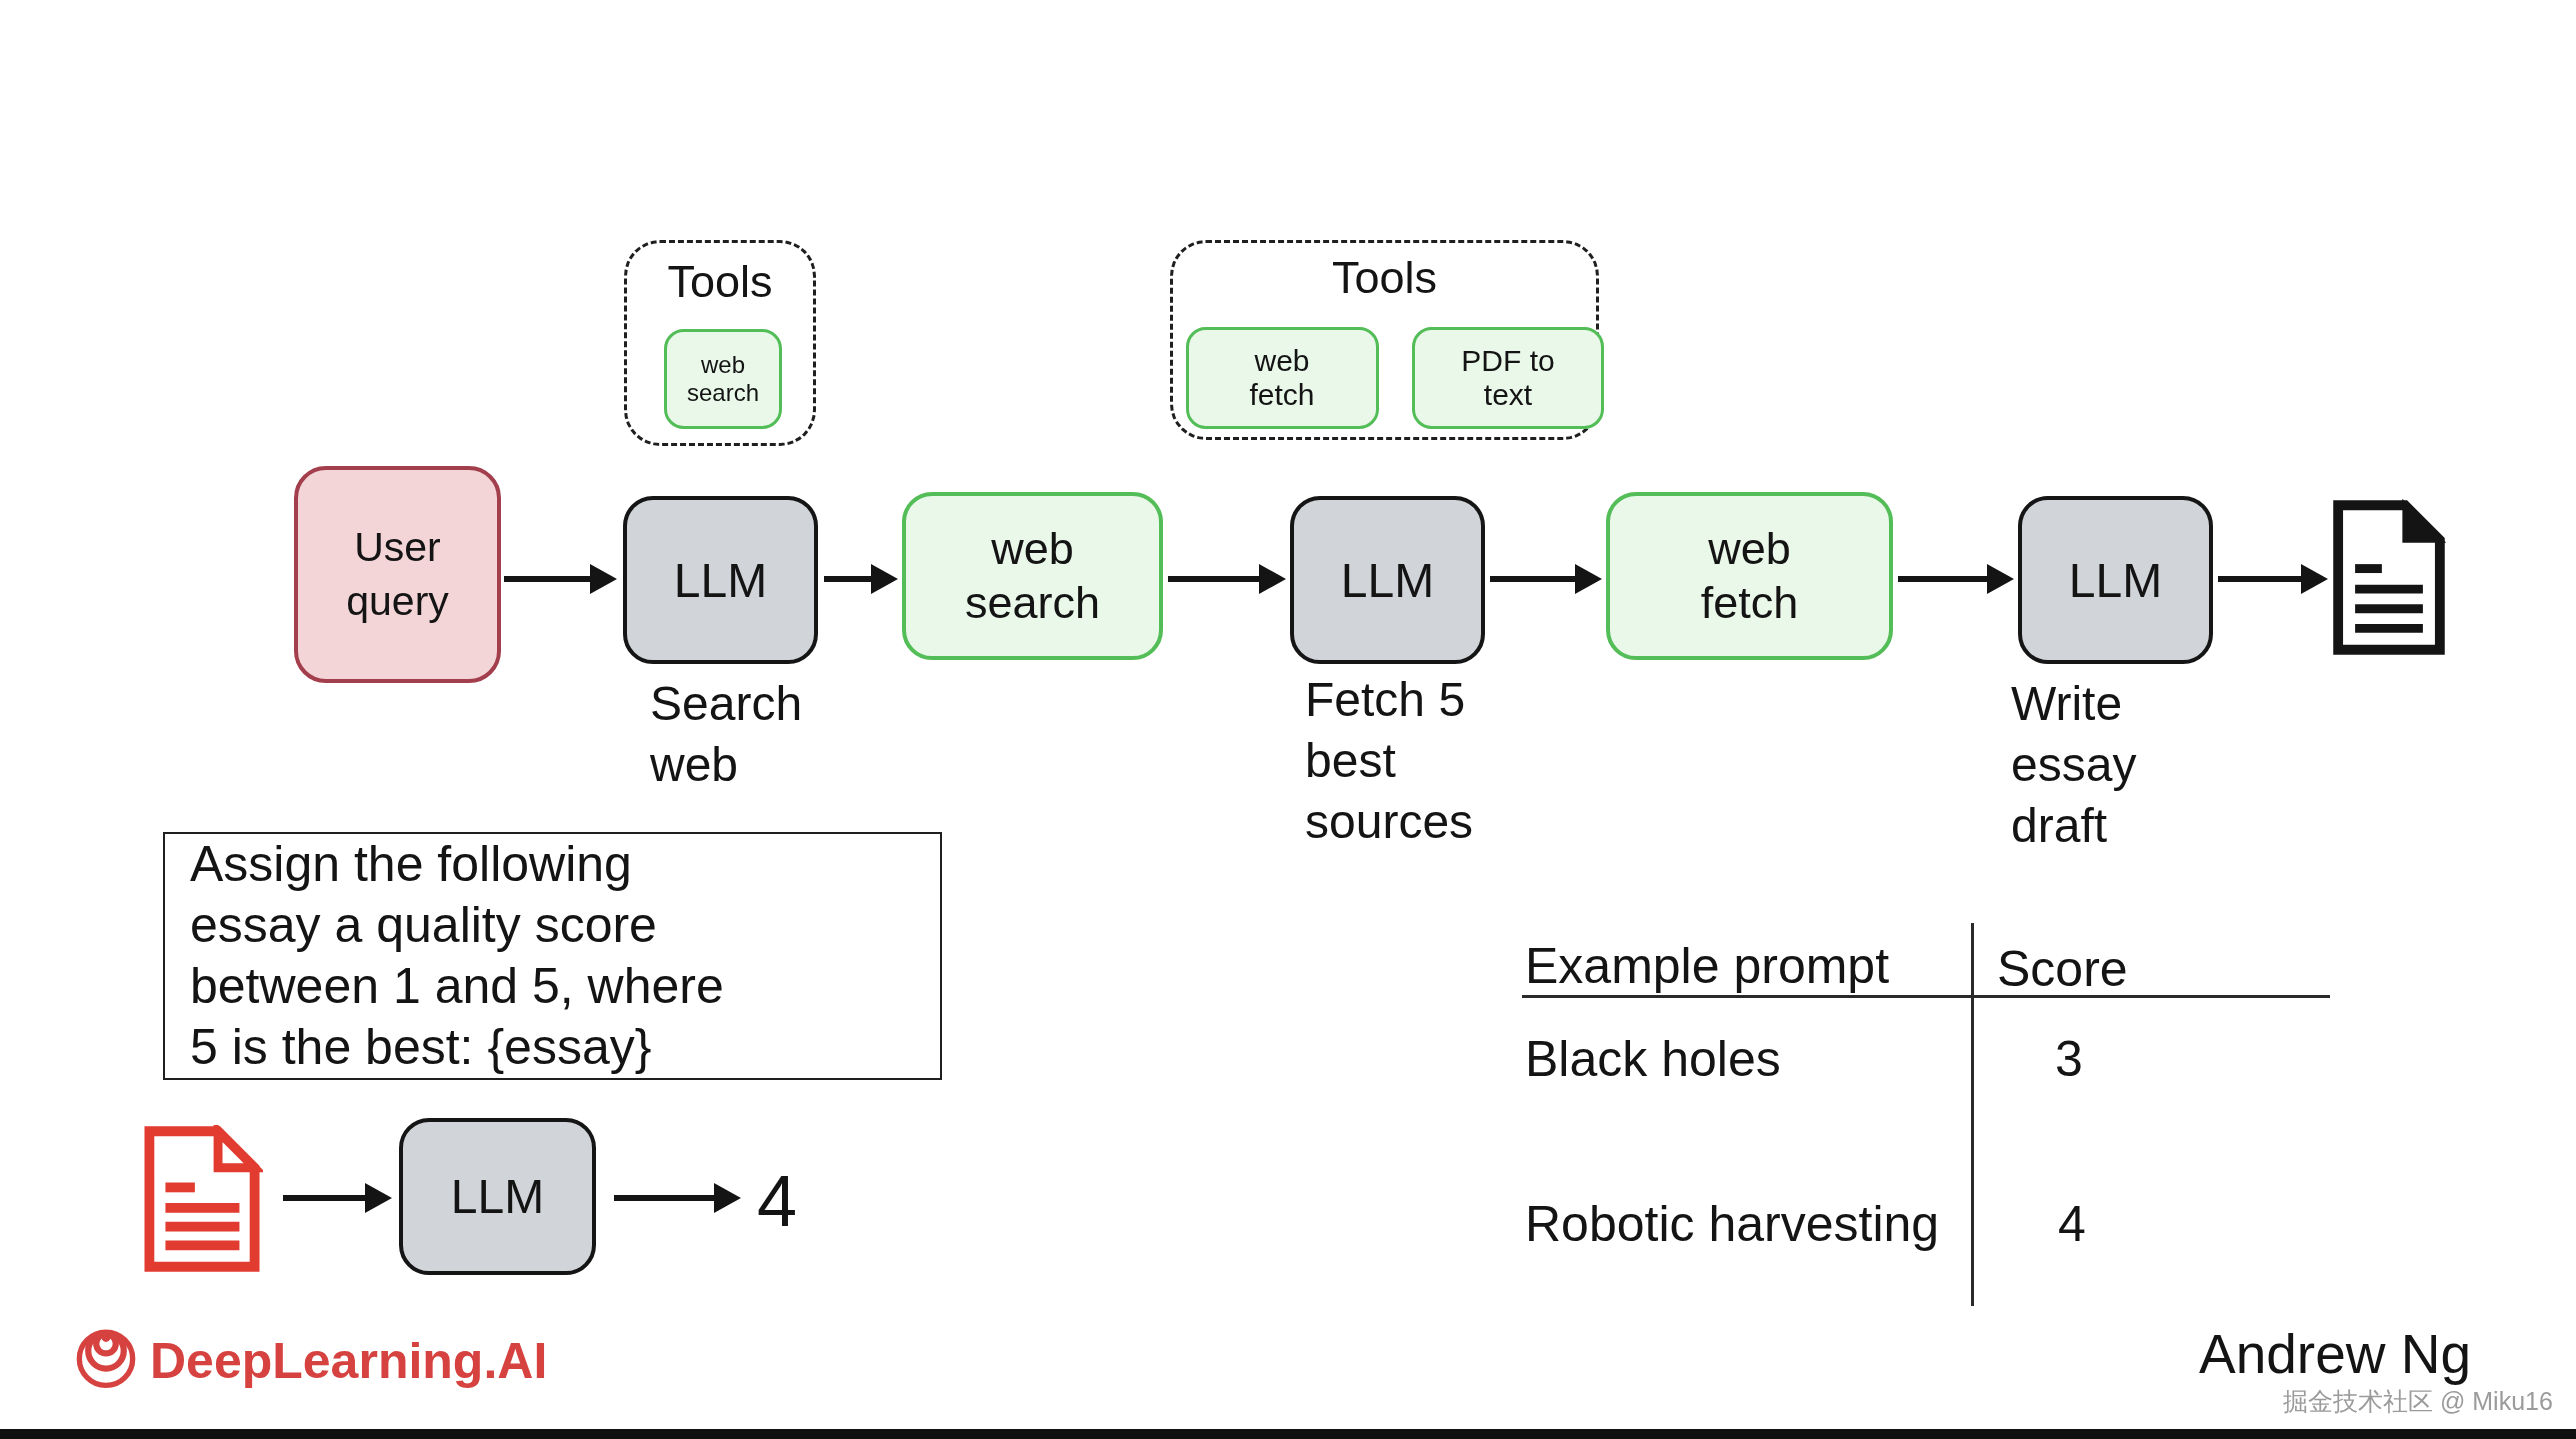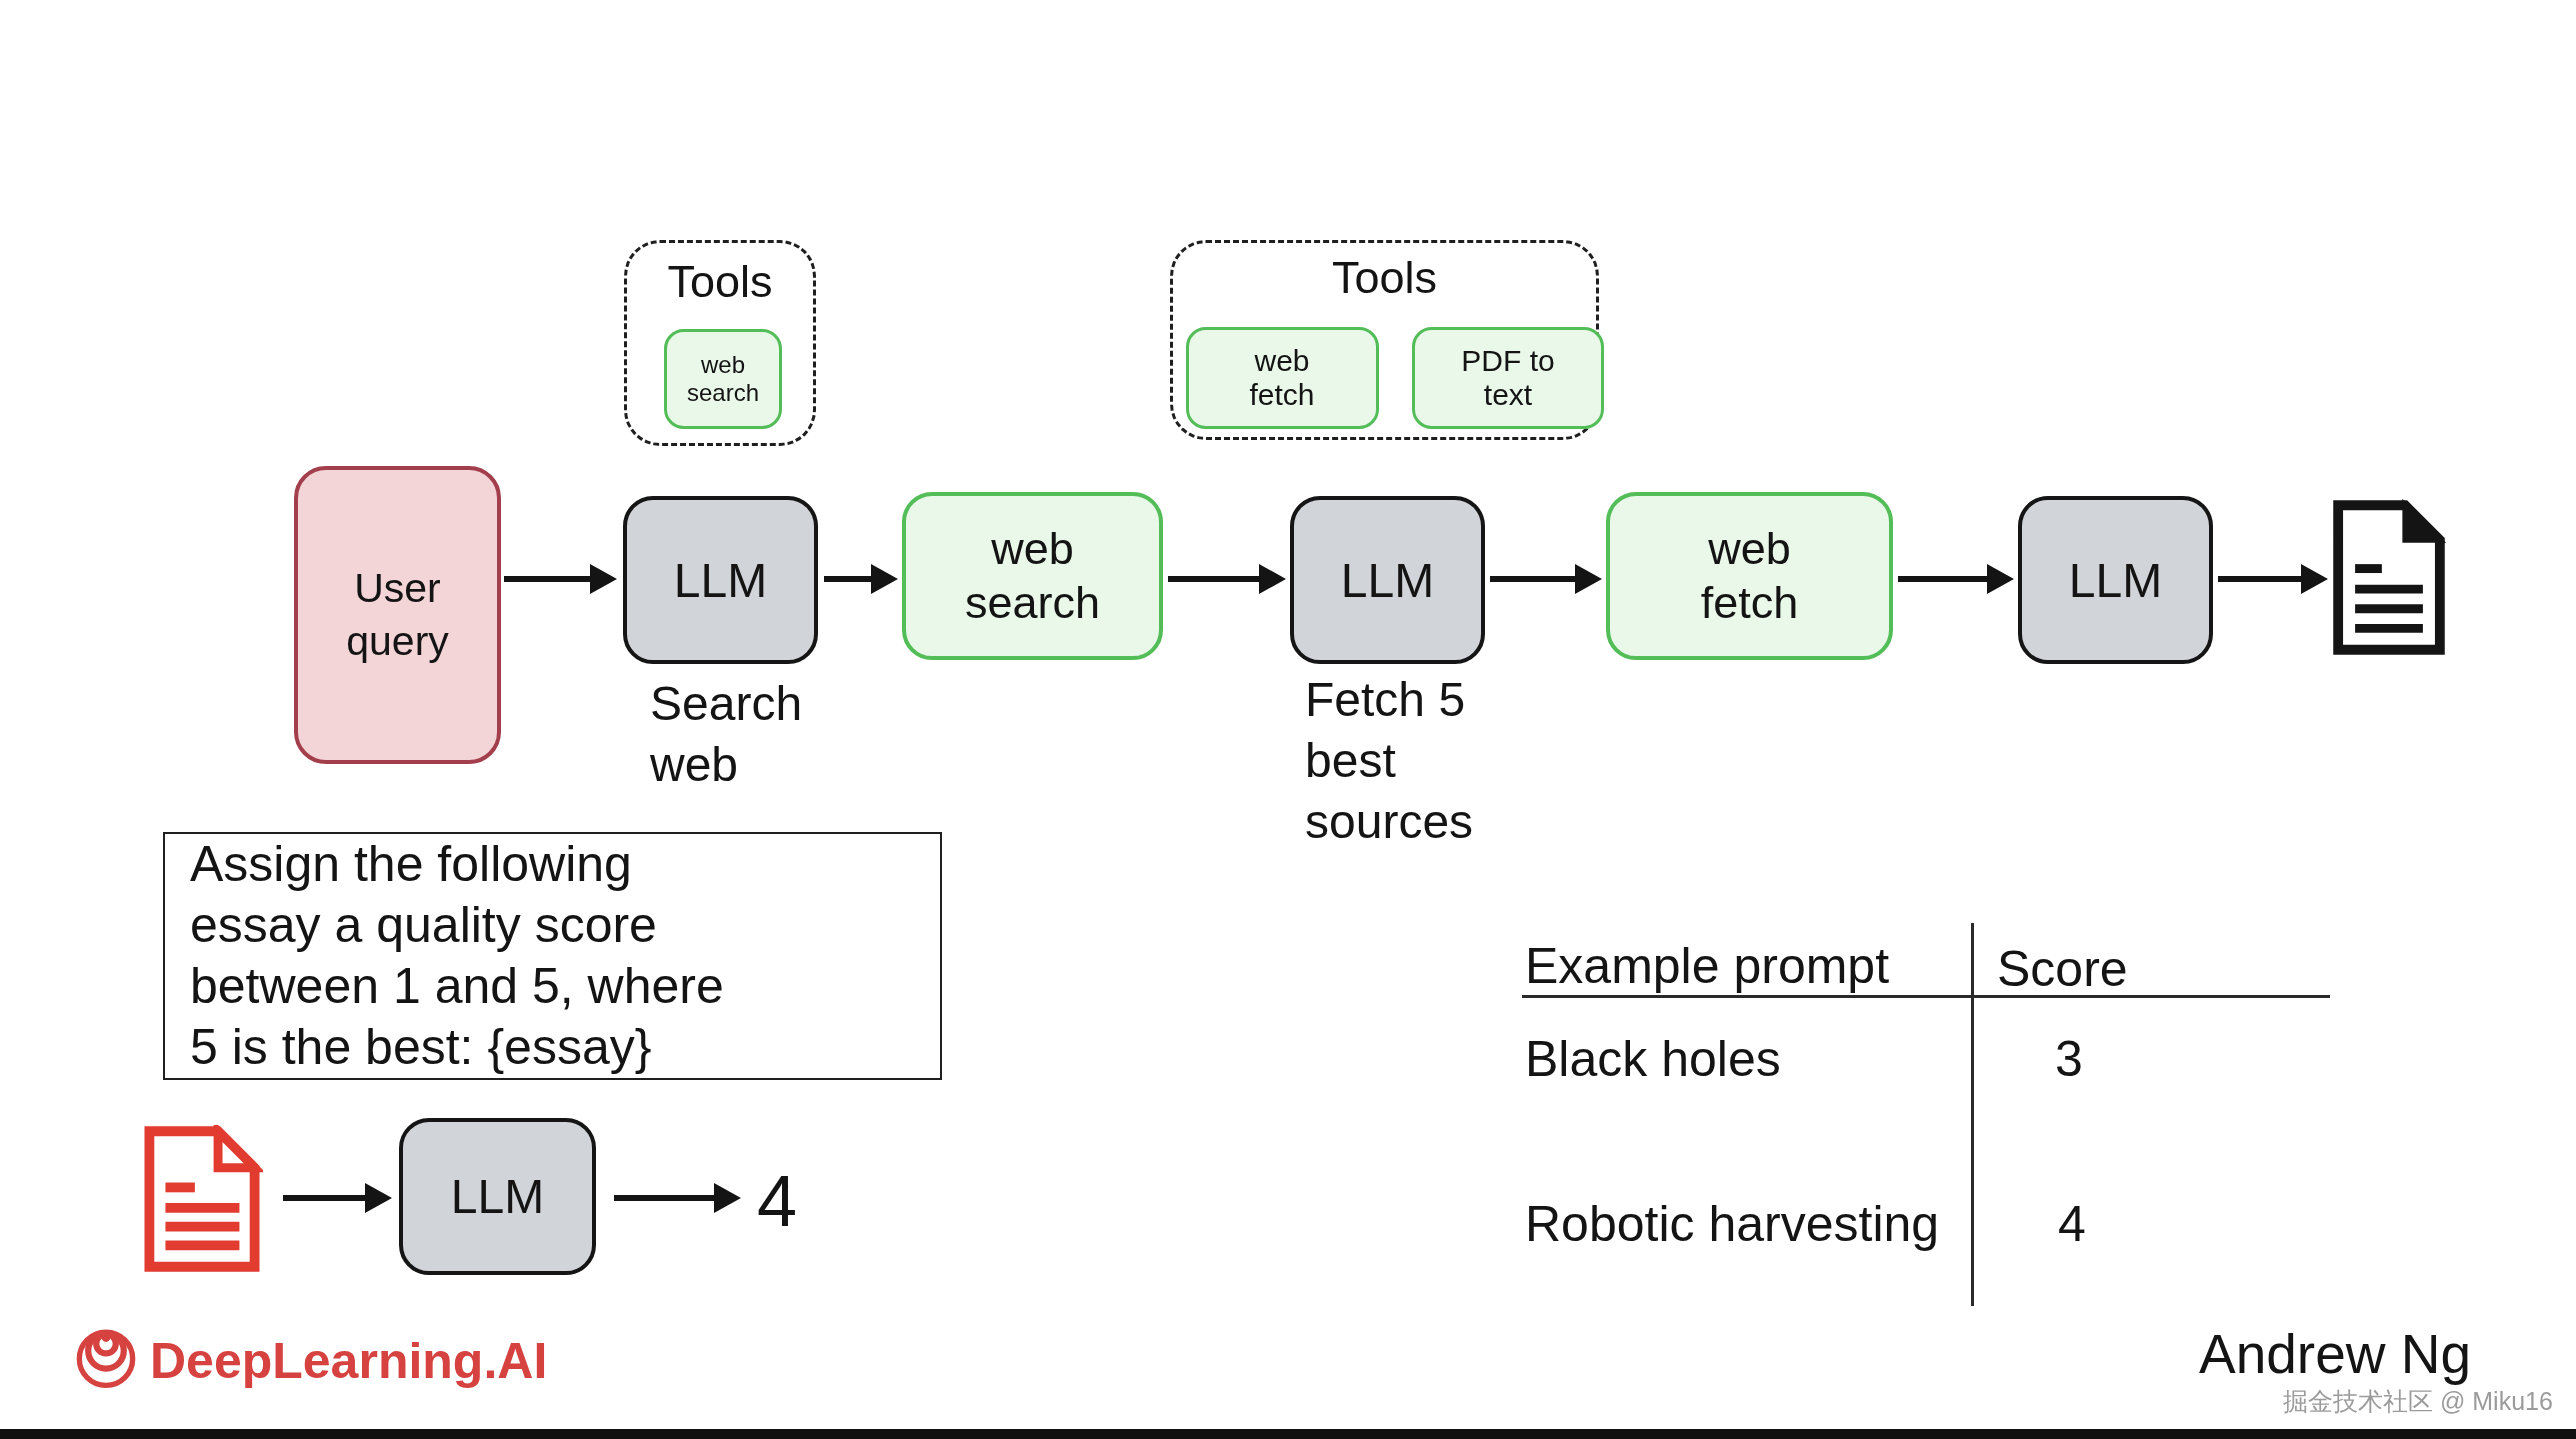--- a/index.html
+++ b/index.html
@@ -69,21 +69,21 @@
   </div>
 
   <div class="abs toolbox" style="left:1170px; top:240px; width:429px; height:200px;">
     <div class="toolbox-title" style="top:9px;">Tools</div>
     <div class="tool-chip" style="left:12.5px; top:84px; width:193px; height:102px; font-size:30px;">web
 fetch</div>
     <div class="tool-chip" style="left:227px; top:84px; width:192px; height:102px; font-size:30px;margin-left:12px;">PDF to
 text</div>
   </div>
 
-  <div class="box pink" style="left:294px; top:466px; width:207px; height:298px;">User
+  <div class="box pink" style="left:294px; top:466px; width:207px; height:217px;">User
 query</div>
   <div class="arrow" style="left:504px; top:576px; width:86px;"></div>
 
   <div class="box gray" style="left:623px; top:496px; width:195px; height:168px;">LLM</div>
   <div class="arrow" style="left:824px; top:576px; width:47px;"></div>
 
   <div class="box green" style="left:902px; top:492px; width:261px; height:168px;">web
 search</div>
   <div class="arrow" style="left:1168px; top:576px; width:91px;"></div>
 
@@ -106,20 +106,23 @@
       <line x1="28" y1="123" x2="104" y2="123" stroke="#141414" stroke-width="10"></line>
       <line x1="28" y1="145" x2="104" y2="145" stroke="#141414" stroke-width="10"></line>
     </svg>
   </span>
 
   <div class="steplabel" style="left:650px; top:674px;">Search
 web</div>
   <div class="steplabel" style="left:1305px; top:670px;">Fetch 5
 best
 sources</div>
+  <div class="steplabel" style="left:2011px; top:674px;">Write
+essay
+draft</div>
 
   <div class="promptbox">Assign the following
 essay a quality score
 between 1 and 5, where
 5 is the best: {essay}</div>
 
   <span class="abs" style="left:141px; top:1125px;">
     <svg width="122" height="148" viewBox="0 0 136 166">
       <path d="M9 7 H86 L127 48 V159 H9 Z" fill="#ffffff" stroke="#e23b30" stroke-width="11"></path>
       <path d="M86 7 L86 48 H127 Z" fill="#ffffff" stroke="#e23b30" stroke-width="10"></path>

